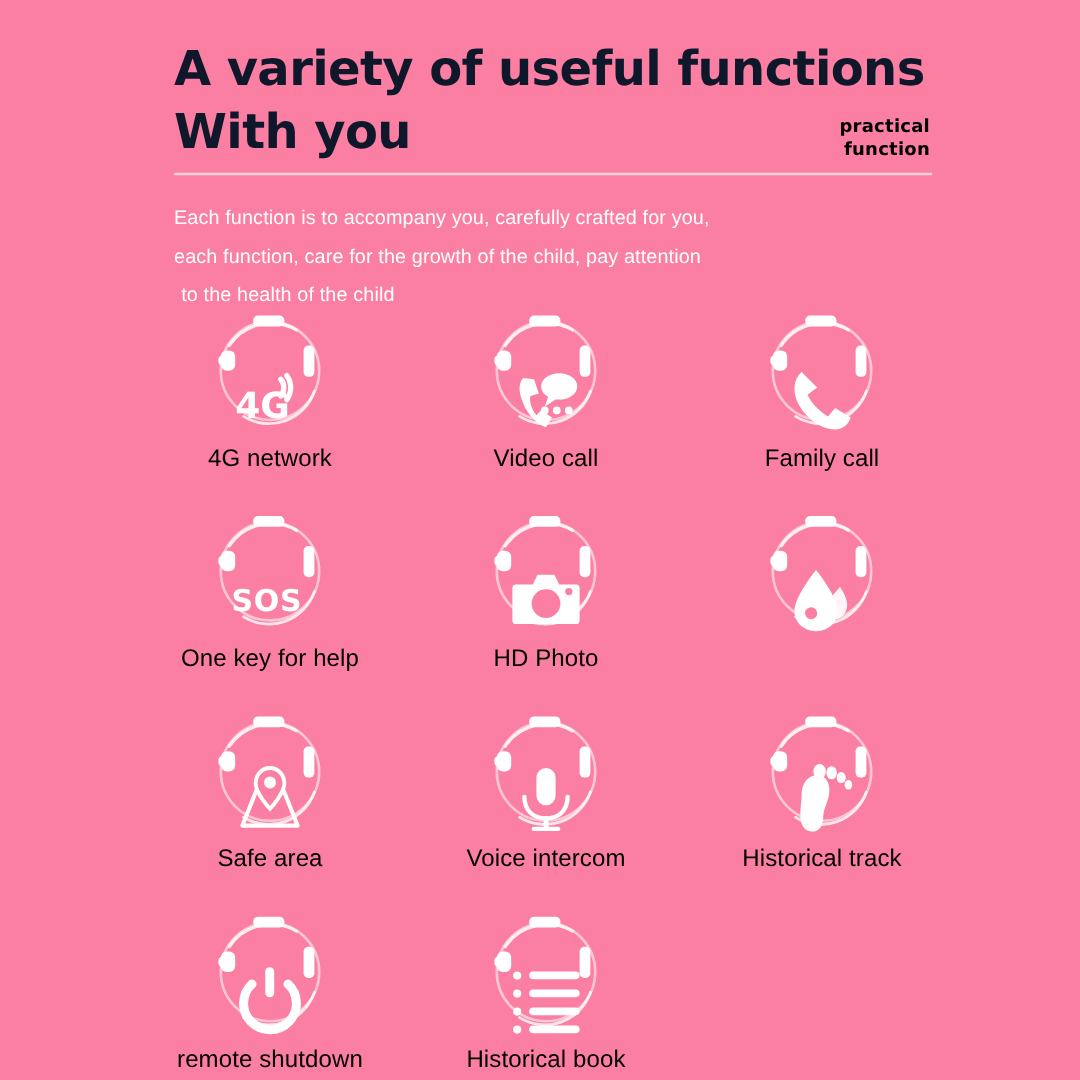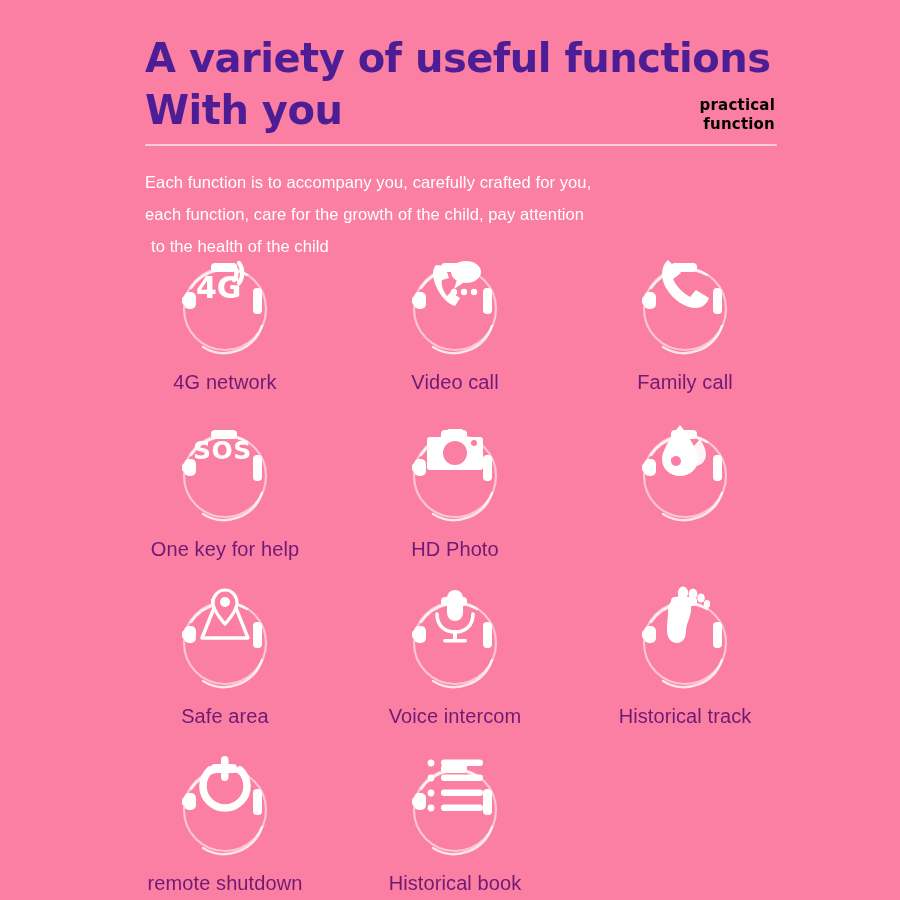--- a/index.html
+++ b/index.html
@@ -25,21 +25,21 @@
     top: 32px;
     width: 635px;
   }
 
   .headline {
     font-family: "DejaVu Sans", sans-serif;
     font-weight: bold;
     font-size: 40px;
     line-height: 52px;
     letter-spacing: -0.5px;
-    color: #4c1d95;
+    color: #0f172a;
     white-space: nowrap;
   }
 
   .headline-row {
     position: relative;
     height: 52px;
   }
 
   .badge {
     position: absolute;
@@ -96,31 +96,31 @@
     flex: none;
   }
 
   .watch svg { display: block; width: 112px; height: 112px; }
 
   .glyph {
     position: absolute;
     left: 0; top: 0;
     width: 112px; height: 112px;
     display: flex;
-    align-items: flex-start;
+    align-items: flex-end;
     justify-content: center;
   }
 
   .glyph svg { width: 62px; height: 62px; overflow: visible; }
 
   .label {
     margin-top: 6px;
     font-size: 20px;
     line-height: 24px;
-    color: #701a75;
+    color: #000000;
     font-family: "Liberation Sans", sans-serif;
     white-space: pre-line;
     letter-spacing: 0.1px;
   }
 
   .txt-4g {
     font-family: "DejaVu Sans", sans-serif;
     font-weight: bold;
     font-size: 30px;
     fill: #ffffff;

